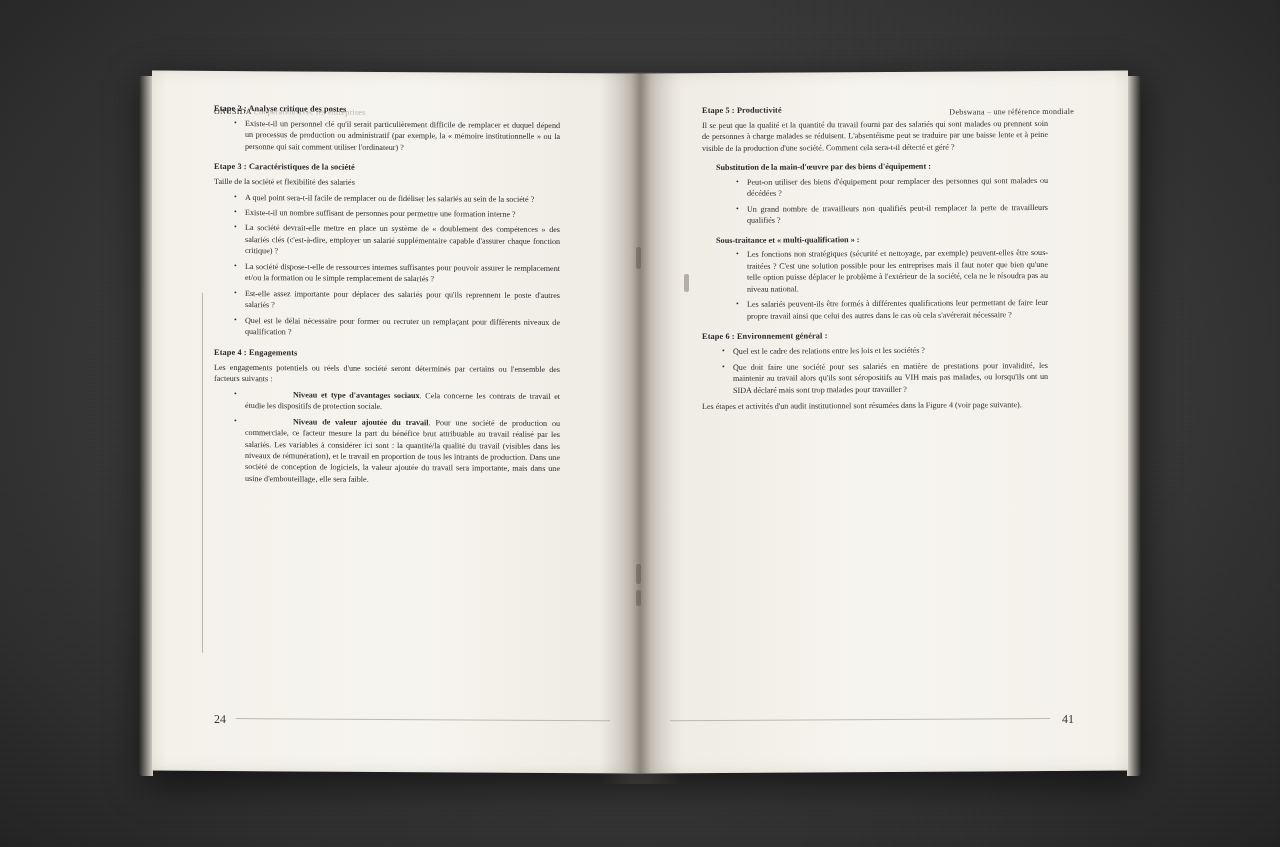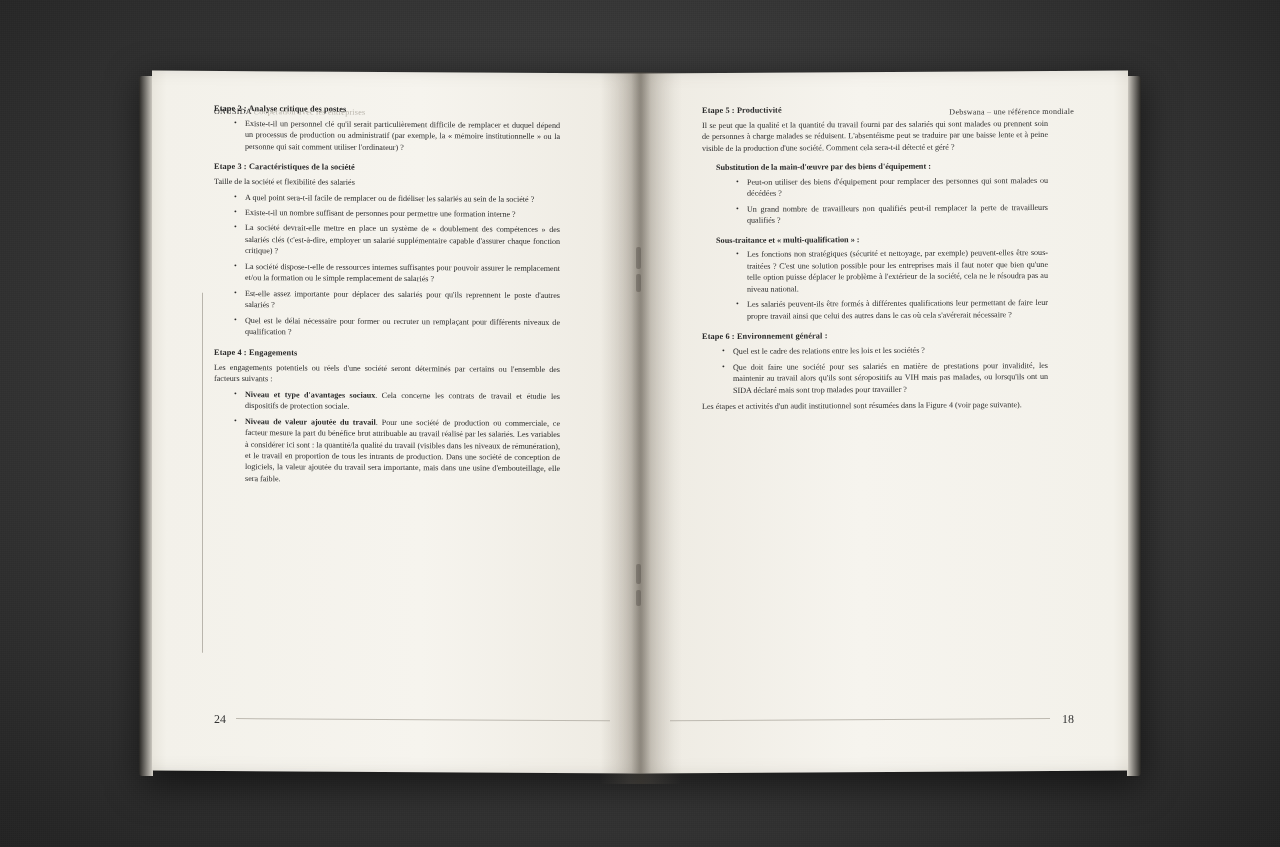--- a/index.html
+++ b/index.html
@@ -213,21 +213,21 @@
     margin: 0 0 4px 0;
     padding-left: 9px;
   }
   ul.bul li::before {
     content: "•";
     position: absolute;
     left: -2px;
     top: -1px;
     font-size: 8px;
   }
-  .b { font-weight: bold; }
+  .b { font-weight: bold; margin-left: 48px; }
 
   .tail { margin-top: 7px; }
 </style>
 </head>
 <body>
 
 <div class="backdrop"></div>
 
 <div class="book">
   <div class="shadow-under"></div>
@@ -306,21 +306,21 @@
       <ul class="bul">
         <li>Quel est le cadre des relations entre les lois et les sociétés ?</li>
         <li>Que doit faire une société pour ses salariés en matière de prestations pour invalidité, les maintenir au travail alors qu'ils sont séropositifs au VIH mais pas malades, ou lorsqu'ils ont un SIDA déclaré mais sont trop malades pour travailler ?</li>
       </ul>
 
       <p class="para tail">Les étapes et activités d'un audit institutionnel sont résumées dans la Figure 4 (voir page suivante).</p>
 
     </div>
 
     <div class="rule right"></div>
-    <div class="folio right">18</div>
+    <div class="folio right">41</div>
   </div>
 
   <div class="gutter"></div>
   <div class="spine-marks">
     <i class="a"></i>
       <i class="b"></i>
       <i class="c"></i>
       <i class="d"></i>
   </div>
 </div>

